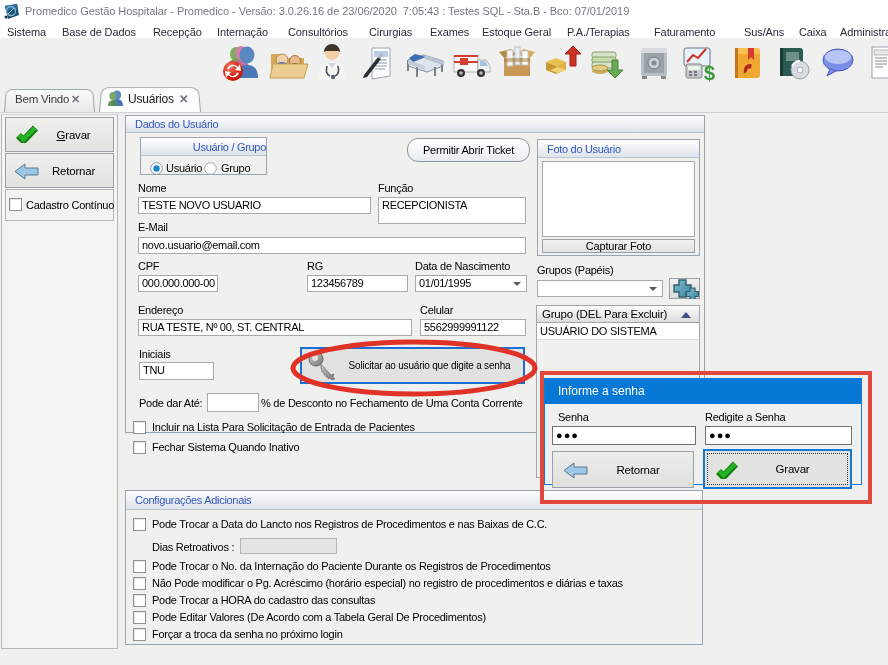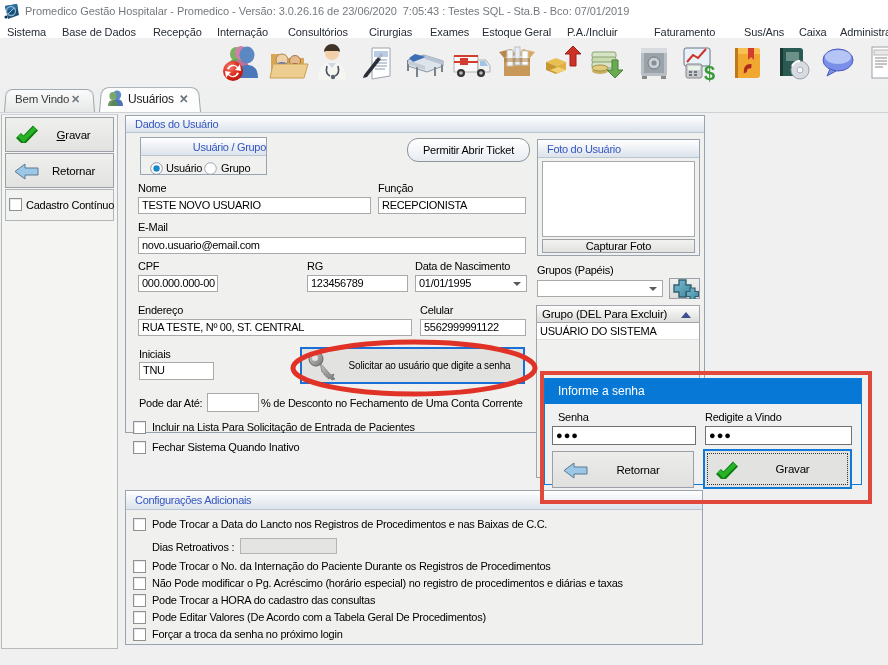--- a/index.html
+++ b/index.html
@@ -28,21 +28,21 @@
 <div class="abs" style="left:25px;top:5px;font-size:11px;letter-spacing:-0.05px;color:#75797e;white-space:nowrap">Promedico Gestão Hospitalar - Promedico - Versão: 3.0.26.16 de 23/06/2020&nbsp; 7:05:43 : Testes SQL - Sta.B - Bco: 07/01/2019</div>
 
 <div class="menu" style="left:7px">Sistema</div>
 <div class="menu" style="left:62px">Base de Dados</div>
 <div class="menu" style="left:153px">Recepção</div>
 <div class="menu" style="left:217px">Internação</div>
 <div class="menu" style="left:288px">Consultórios</div>
 <div class="menu" style="left:369px">Cirurgias</div>
 <div class="menu" style="left:430px">Exames</div>
 <div class="menu" style="left:482px">Estoque Geral</div>
-<div class="menu" style="left:567px">P.A./Incluir</div>
+<div class="menu" style="left:567px">P.A./Terapias</div>
 <div class="menu" style="left:654px">Faturamento</div>
 <div class="menu" style="left:744px">Sus/Ans</div>
 <div class="menu" style="left:799px">Caixa</div>
 <div class="menu" style="left:840px">Administra</div>
 
 <div class="abs" style="left:0;top:38px;width:888px;height:49px;background:#f0f0f0"></div>
 <div class="abs" id="toolbar" style="left:222px;top:44px;width:666px;height:40px">
 <svg width="666" height="40" viewBox="0 0 666 40">
 
 <g transform="translate(0,0)">
@@ -240,21 +240,21 @@
 
 <div class="grp" style="left:537px;top:139px;width:163px;height:117px">
   <div class="ghead" style="height:18px;line-height:18px">Foto do Usuário</div>
   <div style="position:absolute;left:4px;top:21px;width:153px;height:76px;background:#fff;border:1px solid #a9a9a9"></div>
   <div style="position:absolute;left:4px;top:99px;width:153px;height:14px;background:linear-gradient(#f2f2f0,#e2e2e0);border:1px solid #9aa0a5;font-size:11px;letter-spacing:-0.2px;text-align:center;line-height:13px">Capturar Foto</div>
 </div>
 
 <div class="lbl" style="left:138px;top:182px">Nome</div>
 <div class="inp" style="left:138px;top:197px;width:233px;height:17px">TESTE NOVO USUARIO</div>
 <div class="lbl" style="left:378px;top:182px">Função</div>
-<div class="inp" style="left:378px;top:197px;width:148px;height:17px">RECEPCIONISTA</div>
+<div class="inp" style="left:378px;top:197px;width:148px;height:27px">RECEPCIONISTA</div>
 
 <div class="lbl" style="left:138px;top:221px">E-Mail</div>
 <div class="inp" style="left:138px;top:237px;width:388px;height:17px">novo.usuario@email.com</div>
 
 <div class="lbl" style="left:138px;top:260px">CPF</div>
 <div class="inp" style="left:138px;top:275px;width:80px;height:17px">000.000.000-00</div>
 <div class="lbl" style="left:307px;top:260px">RG</div>
 <div class="inp" style="left:307px;top:275px;width:101px;height:17px">123456789</div>
 <div class="lbl" style="left:415px;top:260px">Data de Nascimento</div>
 <div class="inp" style="left:415px;top:275px;width:112px;height:17px">01/01/1995<span style="position:absolute;right:5px;top:6px;width:0;height:0;border-left:4px solid transparent;border-right:4px solid transparent;border-top:4px solid #5a5a5a"></span></div>
@@ -332,21 +332,21 @@
 <div class="lbl" style="left:152px;top:628px">Forçar a troca da senha no próximo login</div>
 
 <svg class="abs" style="left:289px;top:339px" width="250" height="58" viewBox="0 0 250 58">
     <ellipse cx="125" cy="29" rx="121" ry="26" fill="none" stroke="#e03226" stroke-width="5"></ellipse>
   </svg>
 
 <div class="abs" style="left:540px;top:371px;width:332px;height:133px;border:4px solid #e0483c"></div>
 <div class="abs" style="left:544px;top:378px;width:318px;height:107px;background:#f0f0f0;border:1px solid #0f7ad8">
   <div style="height:25px;background:#0878d6;color:#fff;font-size:12px;line-height:25px;padding-left:13px">Informe a senha</div>
   <div class="lbl" style="left:13px;top:32px">Senha</div>
-  <div class="lbl" style="left:160px;top:32px">Redigite a Vindo</div>
+  <div class="lbl" style="left:160px;top:32px">Redigite a Senha</div>
   <div class="inp" style="left:7px;top:47px;width:144px;height:19px;border-color:#707070;font-weight:bold;letter-spacing:1px;font-size:11px;line-height:15px">●●●</div>
   <div class="inp" style="left:160px;top:47px;width:147px;height:19px;border-color:#707070;font-weight:bold;letter-spacing:1px;font-size:11px;line-height:15px">●●●</div>
   <div class="btn" style="left:7px;top:72px;width:142px;height:37px;background:linear-gradient(#ececea,#e0e0de)">
       <span style="position:absolute;left:10px;top:9px"><svg width="26" height="19" viewBox="0 0 26 19">
           <path d="M1 9.5 L11 2 L11 6 L24 6 L24 13 L11 13 L11 17 Z" fill="#9cc8e8" stroke="#5a7890" stroke-width="1"></path>
         </svg></span>
       <span style="margin-left:30px">Retornar</span>
     </div>
   <div class="btn" style="left:158px;top:70px;width:149px;height:40px;border:2px solid #0f7ad8;background:#e2e2e0">
       <span style="position:absolute;left:2px;top:2px;right:2px;bottom:2px;border:1px dotted #333"></span>

